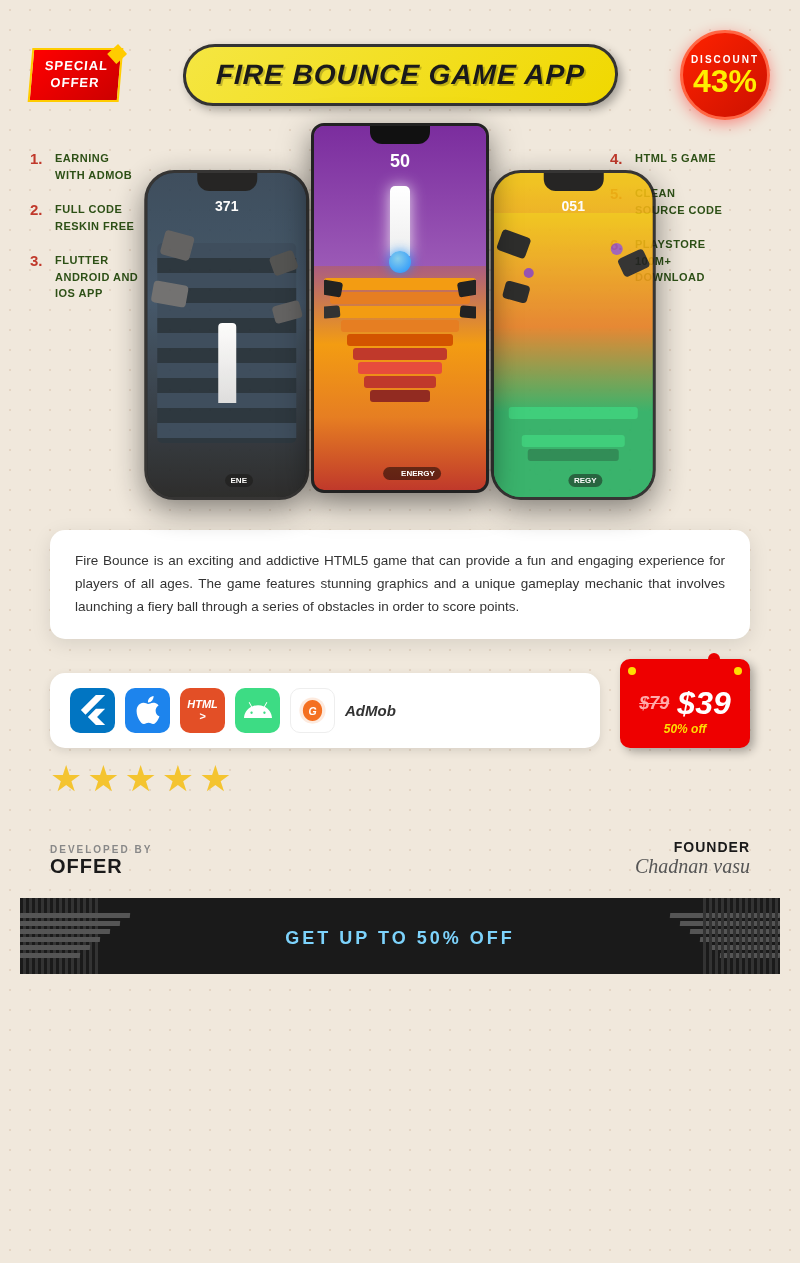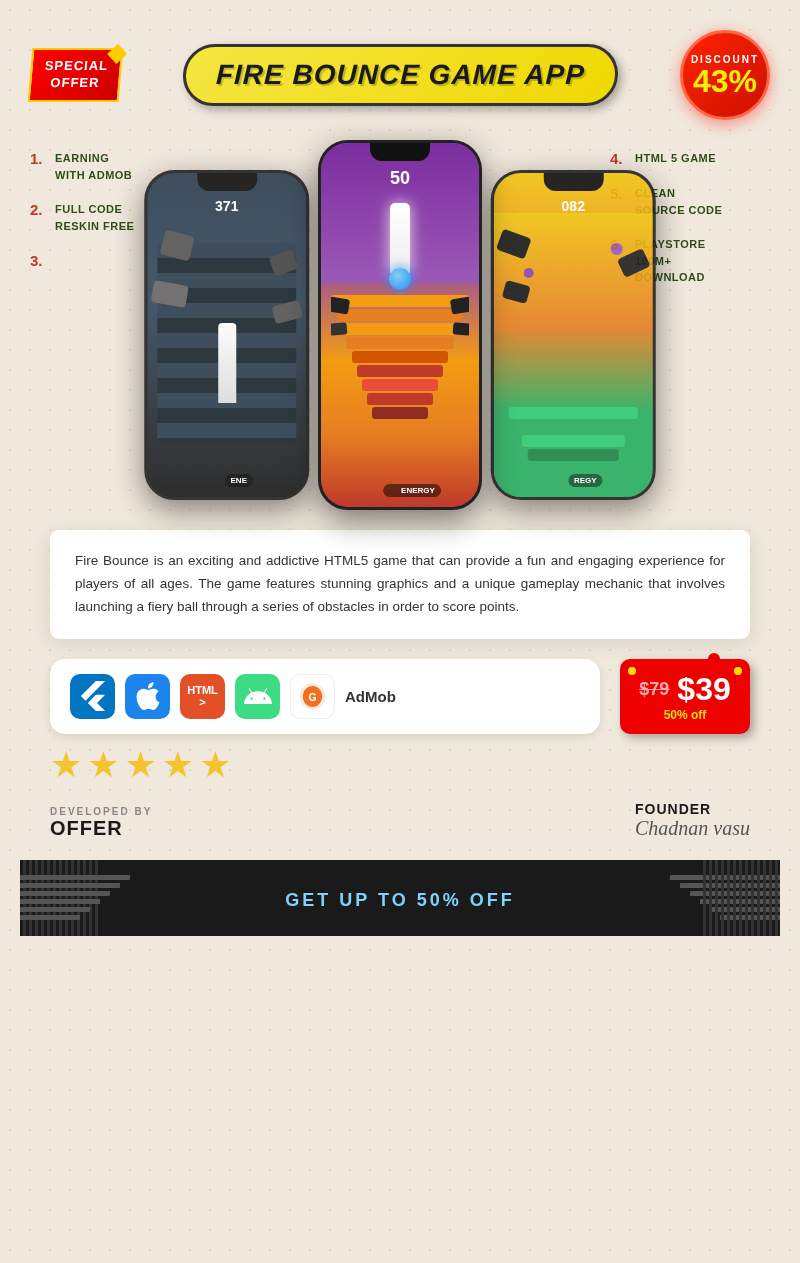--- a/index.html
+++ b/index.html
@@ -153,26 +153,27 @@
     .phone-mockup {
       position: absolute;
       border-radius: 30px;
       border: 3px solid #222;
       background: #111;
       overflow: hidden;
       box-shadow: 0 10px 30px rgba(0,0,0,0.5);
     }
 
     .phone-center {
-      width: 164px;
+      width: 178px;
       height: 370px;
-      bottom: 0;
+      bottom: 17px;
       left: 50%;
       transform: translateX(-50%);
       z-index: 3;
+      border-radius: 13px;
     }
 
     .phone-left {
       width: 165px;
       height: 330px;
       bottom: 10px;
       left: 50%;
       transform: translateX(-155%);
       z-index: 2;
       opacity: 0.9;
@@ -240,21 +241,21 @@
       font-weight: bold;
       background: rgba(0,0,0,0.5);
       padding: 2px 6px;
       border-radius: 10px;
       margin-left: 12px;
     }
 
     
     .description-box {
       background: white;
-      border-radius: 9px;
+      border-radius: 15px;
       padding: 20px 25px;
       margin: 20px 30px;
       box-shadow: 0 5px 20px rgba(0,0,0,0.1);
     }
 
     .description-text {
       font-size: 13.5px;
       line-height: 1.7;
       color: #333;
       text-align: justify;
@@ -333,20 +334,21 @@
       color: #ffdd00;
       font-size: 12px;
       font-weight: 700;
     }
 
     .price-string {
       display: flex;
       align-items: center;
       justify-content: center;
       gap: 8px;
+      margin-top: 14px;
     }
 
     
     .stars-row {
       display: flex;
       justify-content: flex-start;
       padding: 5px 30px;
       margin-bottom: 10px;
     }
 
@@ -373,20 +375,22 @@
     }
 
     .dev-left .dev-name {
       font-size: 20px;
       font-weight: 900;
       color: #1a1a1a;
       letter-spacing: 1px;
     }
 
     .dev-right {
+      text-align: right;
+      margin-top: 24px;
     }
 
     .dev-right .founder-label {
       font-size: 14px;
       font-weight: 900;
       color: #1a1a1a;
       letter-spacing: 1px;
     }
 
     .dev-right .founder-name {
@@ -514,20 +518,21 @@
       <div class="feature-row">
         <span class="feature-num-badge">1.</span>
         <span class="feature-label">EARNING<br>WITH ADMOB</span>
       </div>
       <div class="feature-row">
         <span class="feature-num-badge">2.</span>
         <span class="feature-label">FULL CODE<br>RESKIN FREE</span>
       </div>
       <div class="feature-row">
         <span class="feature-num-badge">3.</span>
+        <span class="feature-label">FLUTTER<br>ANDROID AND<br>IOS APP</span>
       </div>
     </div>
 
     <div class="phones-container">
 
       <div class="phone-mockup phone-left">
         <div class="phone-screen phone-screen-left">
           <div class="phone-notch"></div>
           <div class="phone-score" style="font-size:14px;">
             <span>371</span>
@@ -577,21 +582,21 @@
             <div style="position:absolute; top:30px; right:-2px; width:18px; height:12px; background:#222; border-radius:3px; transform:rotate(5deg);"></div>
           </div>
           <div class="energy-bar" style="font-size:8px;padding-left:18px;">ENERGY</div>
         </div>
       </div>
 
       <div class="phone-mockup phone-right">
         <div class="phone-screen phone-screen-right">
           <div class="phone-notch"></div>
           <div class="phone-score" style="font-size:14px;">
-            <span>082</span>
+            <span>051</span>
           </div>
           <div style="position:absolute; top:40px; left:0; right:0; bottom:0; overflow:hidden;">
 
             <div style="position:absolute; top:0; left:0; right:0; bottom:0; background: linear-gradient(180deg, #f1c40f 0%, #e67e22 40%, #27ae60 70%);"></div>
 
             <div style="position:absolute; bottom:20px; left:15px; right:15px;">
               <div style="width:100%; height:12px; background:#2ecc71; border-radius:3px; margin:2px 0;"></div>
               <div style="width:90%; height:12px; background:#27ae60; border-radius:3px; margin:2px auto;"></div>
               <div style="width:80%; height:12px; background:#2ecc71; border-radius:3px; margin:2px auto;"></div>
               <div style="width:70%; height:12px; background:#1e8449; border-radius:3px; margin:2px auto;"></div>
@@ -628,21 +633,21 @@
 
   <div class="description-box">
     <p class="description-text">Fire Bounce is an exciting and addictive HTML5 game that can provide a fun and engaging experience for players of all ages. The game features stunning graphics and a unique gameplay mechanic that involves launching a fiery ball through a series of obstacles in order to score points.</p>
   </div>
 
   <div style="position:relative; margin: 10px 30px 5px 30px;">
 
     <div class="red-dot"></div>
     <div class="connector-line"></div>
 
-    <div style="display:flex; gap:20px; align-items:flex-end;">
+    <div style="display:flex; gap:20px; align-items:flex-end;font-style:italic;">
 
       <div class="tech-icons-row">
 
         <div class="tech-icon flutter-icon" style="position:relative; overflow:hidden;">
           <svg viewBox="0 0 24 24" width="30" height="30" fill="white">
             <path d="M14.314 0L2.3 12 6 15.7 21.684.013h-7.37zm.014 11.072L7.857 17.53l6.47 6.47H21.7l-6.46-6.468 6.46-6.46h-7.37z"></path>
           </svg>
         </div>
 
         <div class="tech-icon appstore-icon">

